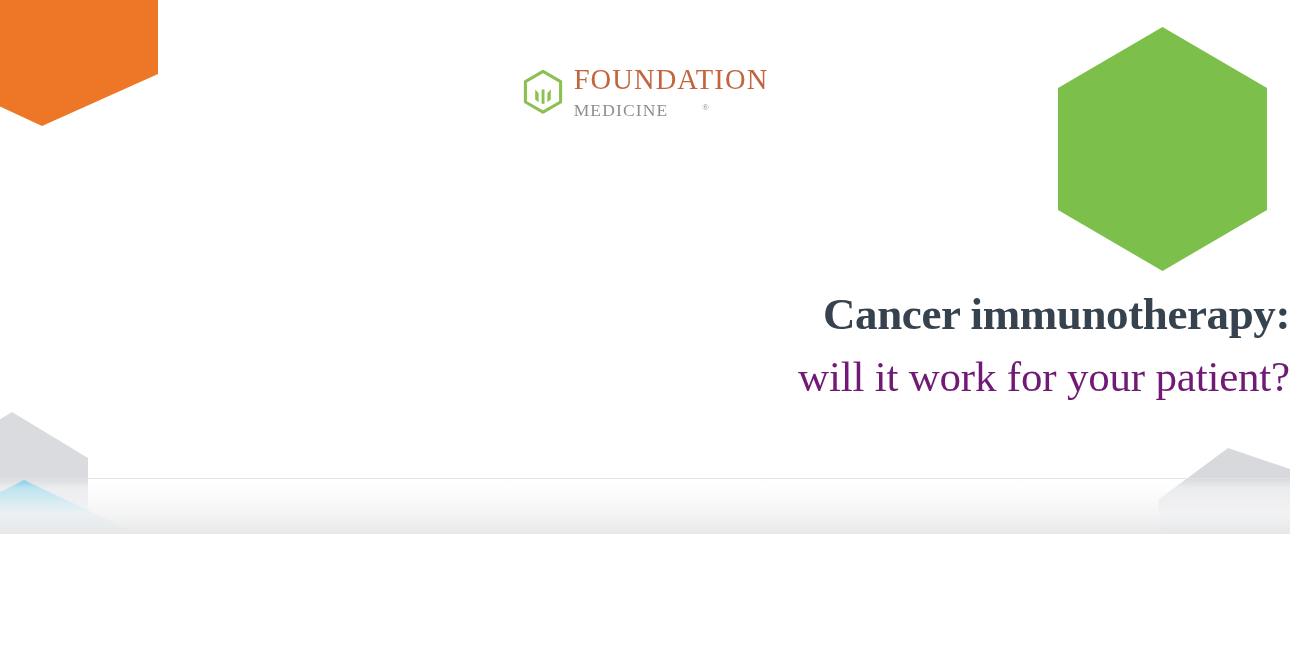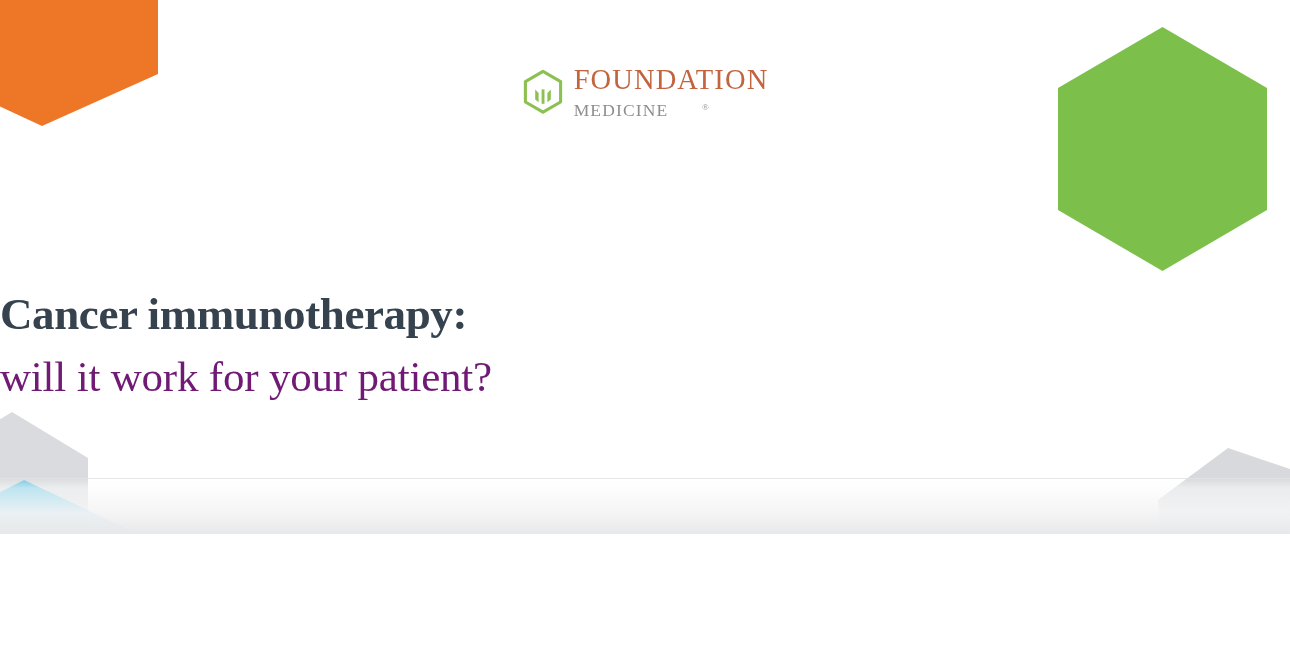--- a/index.html
+++ b/index.html
@@ -75,21 +75,21 @@
     margin-left: 1.5px;
     margin-top: 1px;
   }
 
   
   #headline {
     position: absolute;
     left: 0;
     right: 0;
     top: 288px;
-    text-align: left;
+    text-align: right;
   }
   #title {
     color: #36424e;
     font-size: 45px;
     font-weight: bold;
     letter-spacing: -0.4px;
     line-height: 1.18;
     margin: 0;
   }
   #subtitle {

